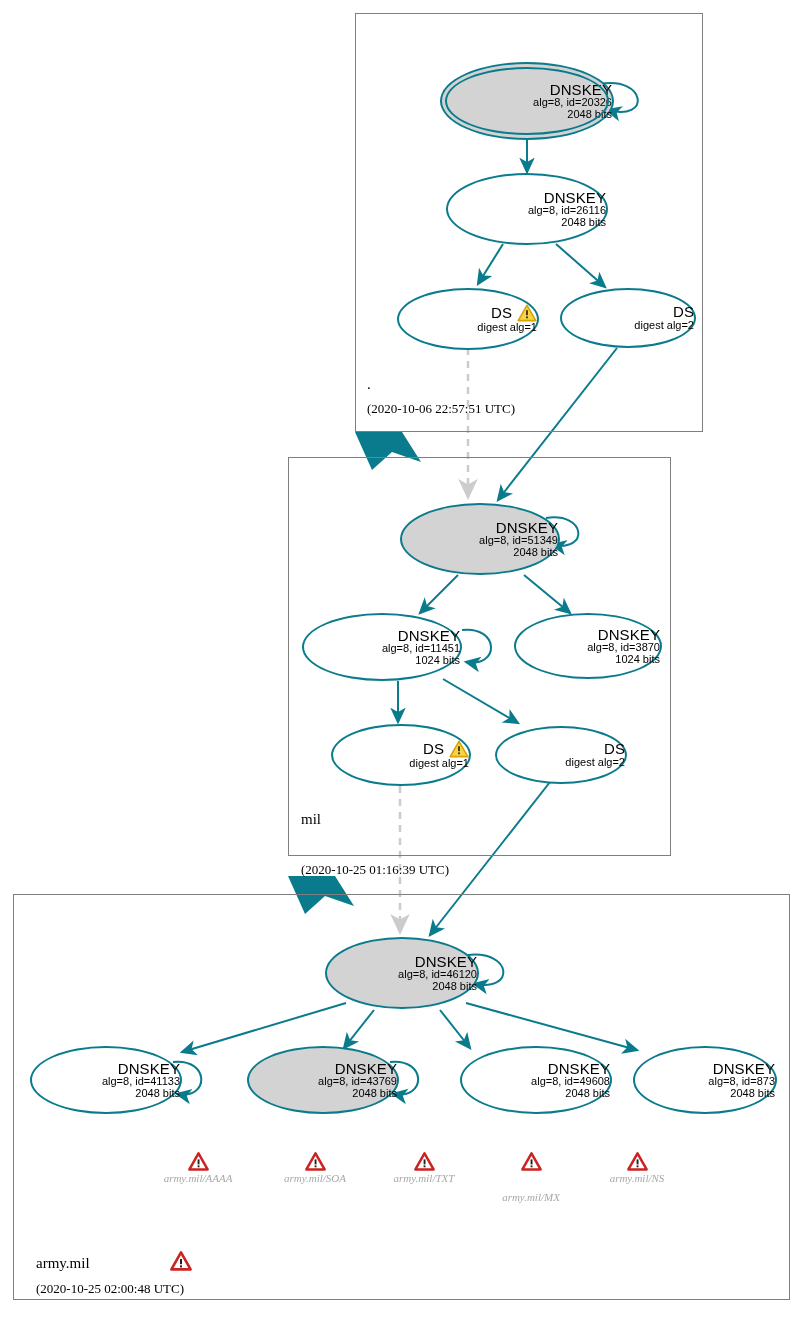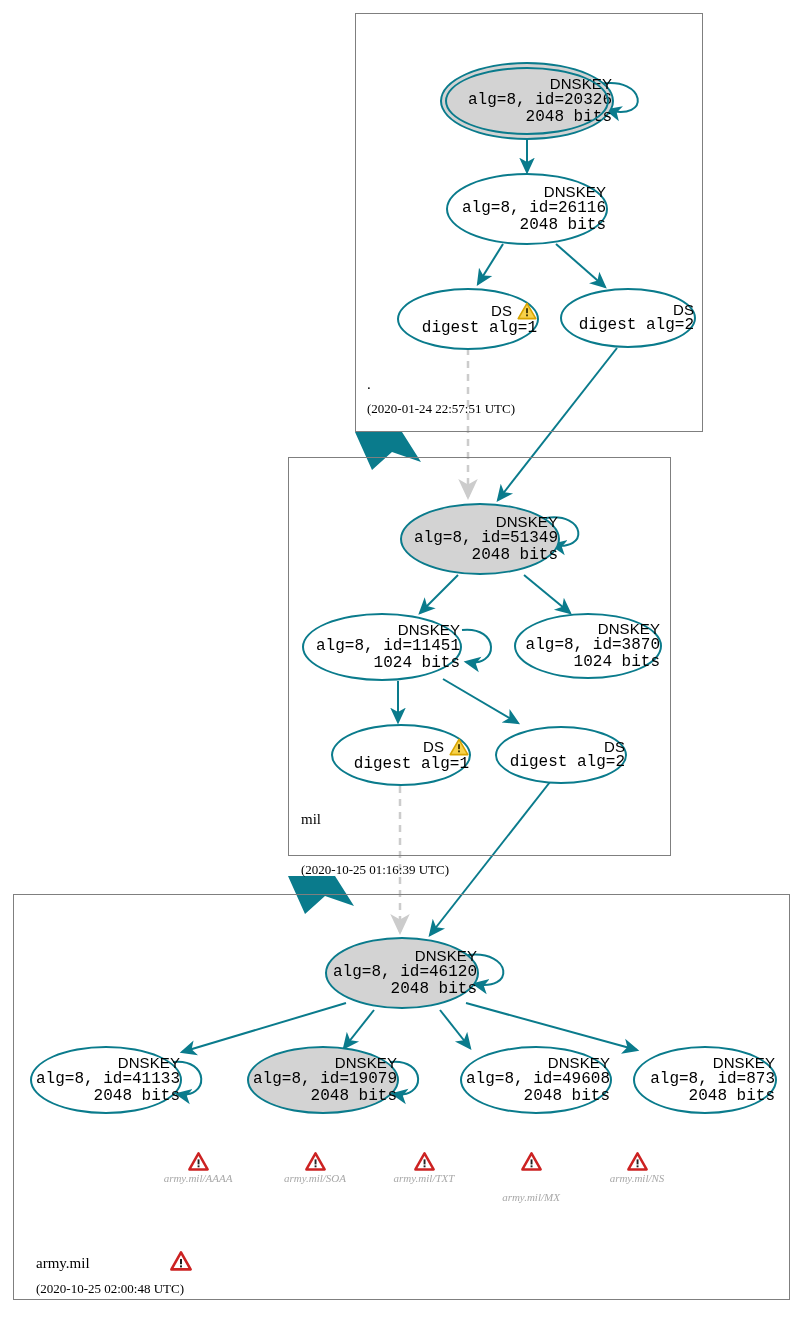--- a/index.html
+++ b/index.html
@@ -67,22 +67,22 @@
   }
   .node .t1 {
     font-family: "Liberation Sans", "DejaVu Sans", sans-serif;
     font-size: 15px;
     letter-spacing: 0.1px;
     display: flex;
     align-items: center;
     gap: 5px;
   }
   .node .t2, .node .t3 {
-    font-family: Liberation Mono, monospace;
-    font-size: 16px;
+    font-family: Liberation Sans, sans-serif;
+    font-size: 11px;
   }
   
   .node.anchor::before {
     content: "";
     position: absolute;
     left: 3px;
     top: 3px;
     right: 3px;
     bottom: 3px;
     border: 2px solid #0a7b8c;
@@ -183,21 +183,21 @@
     </g>
 
     <g fill="#0a7b8c">
       <path d="M355,432 L402,432 L421,462 L392,452 L372,470 Z"></path>
       <path d="M288,876 L335,876 L354,906 L325,896 L305,914 Z"></path>
     </g>
   </svg>
 
   <div class="zone-box" style="left:355px; top:13px; width:348px; height:419px;"></div>
   <div class="zone-label zone-name" style="left:367px; top:376px;">.</div>
-  <div class="zone-label zone-time" style="left:367px; top:401px;">(2020-01-24 22:57:51 UTC)</div>
+  <div class="zone-label zone-time" style="left:367px; top:401px;">(2020-10-06 22:57:51 UTC)</div>
 
   <div class="zone-box" style="left:288px; top:457px; width:383px; height:399px;"></div>
   <div class="zone-label zone-name" style="left:301px; top:811px;">mil</div>
   <div class="zone-label zone-time" style="left:301px; top:862px;">(2020-10-25 01:16:39 UTC)</div>
 
   <div class="zone-box" style="left:13px; top:894px; width:777px; height:406px;"></div>
   <div class="zone-label zone-name" style="left:36px; top:1255px;">army.mil</div>
   <div class="zone-label zone-time" style="left:36px; top:1281px;">(2020-10-25 02:00:48 UTC)</div>
   <div class="zone-status-icon" style="left:170px; top:1251px;">
     <span class="tri">
@@ -284,21 +284,21 @@
   </div>
 
   <div class="node" style="left:30px; top:1046px; width:152px; height:68px;">
     <div class="t1">DNSKEY</div>
     <div class="t2">alg=8, id=41133</div>
     <div class="t3">2048 bits</div>
   </div>
 
   <div class="node filled" style="left:247px; top:1046px; width:152px; height:68px;">
     <div class="t1">DNSKEY</div>
-    <div class="t2">alg=8, id=19079</div>
+    <div class="t2">alg=8, id=43769</div>
     <div class="t3">2048 bits</div>
   </div>
 
   <div class="node" style="left:460px; top:1046px; width:152px; height:68px;">
     <div class="t1">DNSKEY</div>
     <div class="t2">alg=8, id=49608</div>
     <div class="t3">2048 bits</div>
   </div>
 
   <div class="node" style="left:633px; top:1046px; width:144px; height:68px;">

